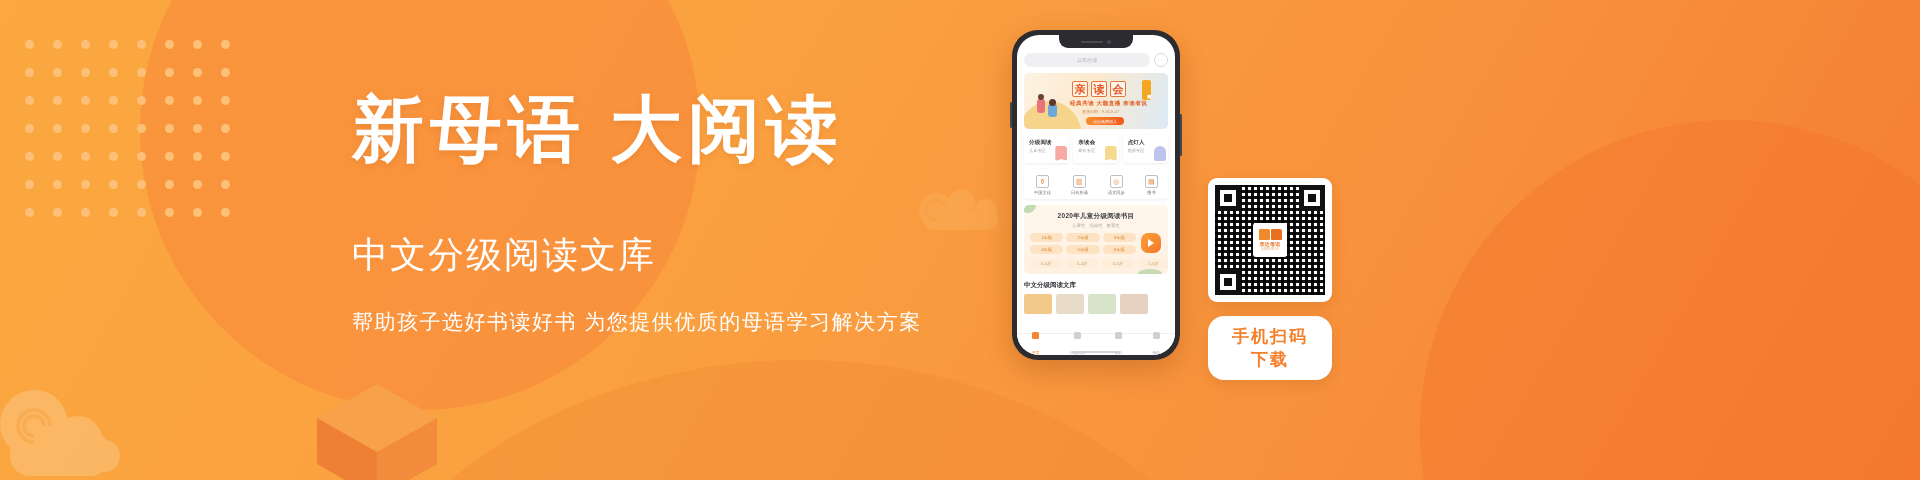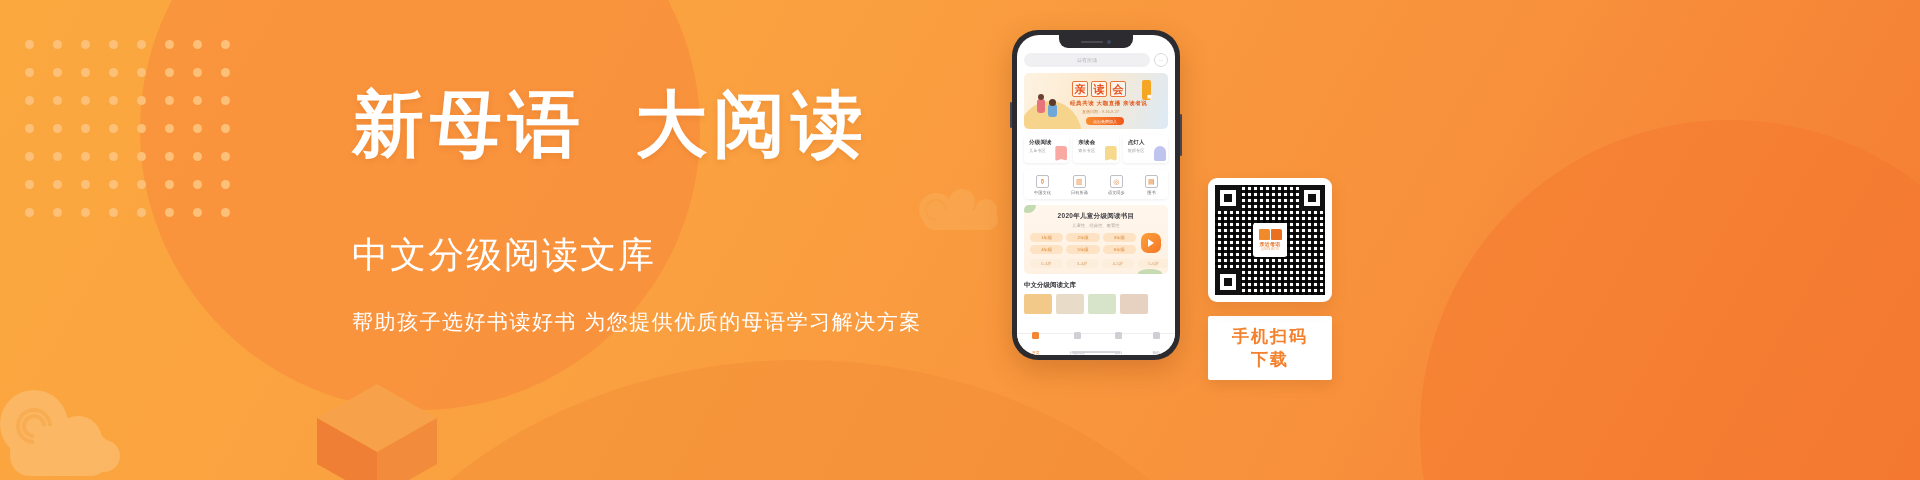--- a/index.html
+++ b/index.html
@@ -54,21 +54,21 @@
   .cube { left:312px; bottom:-18px; }
 
   
   .textblock {
     position:absolute;
     left:352px; top:88px;
     width:700px;
     color:#FFFFFF;
   }
   .headline {
-    font-family:Liberation Mono, monospace;
+    font-family:Liberation Serif, serif;
     font-size:72px;
     font-weight:700;
     letter-spacing:6px;
     line-height:1.18;
     text-shadow:0 2px 6px rgba(180,80,10,.18);
   }
   .subtitle {
     margin-top:58px;
     font-size:36px;
     font-weight:400;
@@ -294,21 +294,21 @@
   .qr .logo .bk { display:flex; gap:1px; }
   .qr .logo .bk u {
     display:block; width:11px; height:11px; background:#F08A2A; border-radius:1px 2px 1px 1px;
   }
   .qr .logo .bk u:last-child { background:#E8701F; }
   .qr .logo .lt { font-size:5px; color:#E8701F; font-weight:700; letter-spacing:.2px; }
   .qr .logo .ls { font-size:2.6px; color:#E8A05A; letter-spacing:.1px; }
 
   .dlbtn {
     margin-top:14px; display:inline-block;
-    padding:9px 22px; border-radius:2px;
+    padding:9px 22px; border-radius:16px;
     background:#FFFFFF; color:#F4802C;
     font-size:17px; font-weight:700; letter-spacing:2px;
     box-shadow:0 5px 14px rgba(150,70,15,.18);
     cursor:pointer;
   }
 </style>
 </head>
 <body>
 
 <div class="banner">

